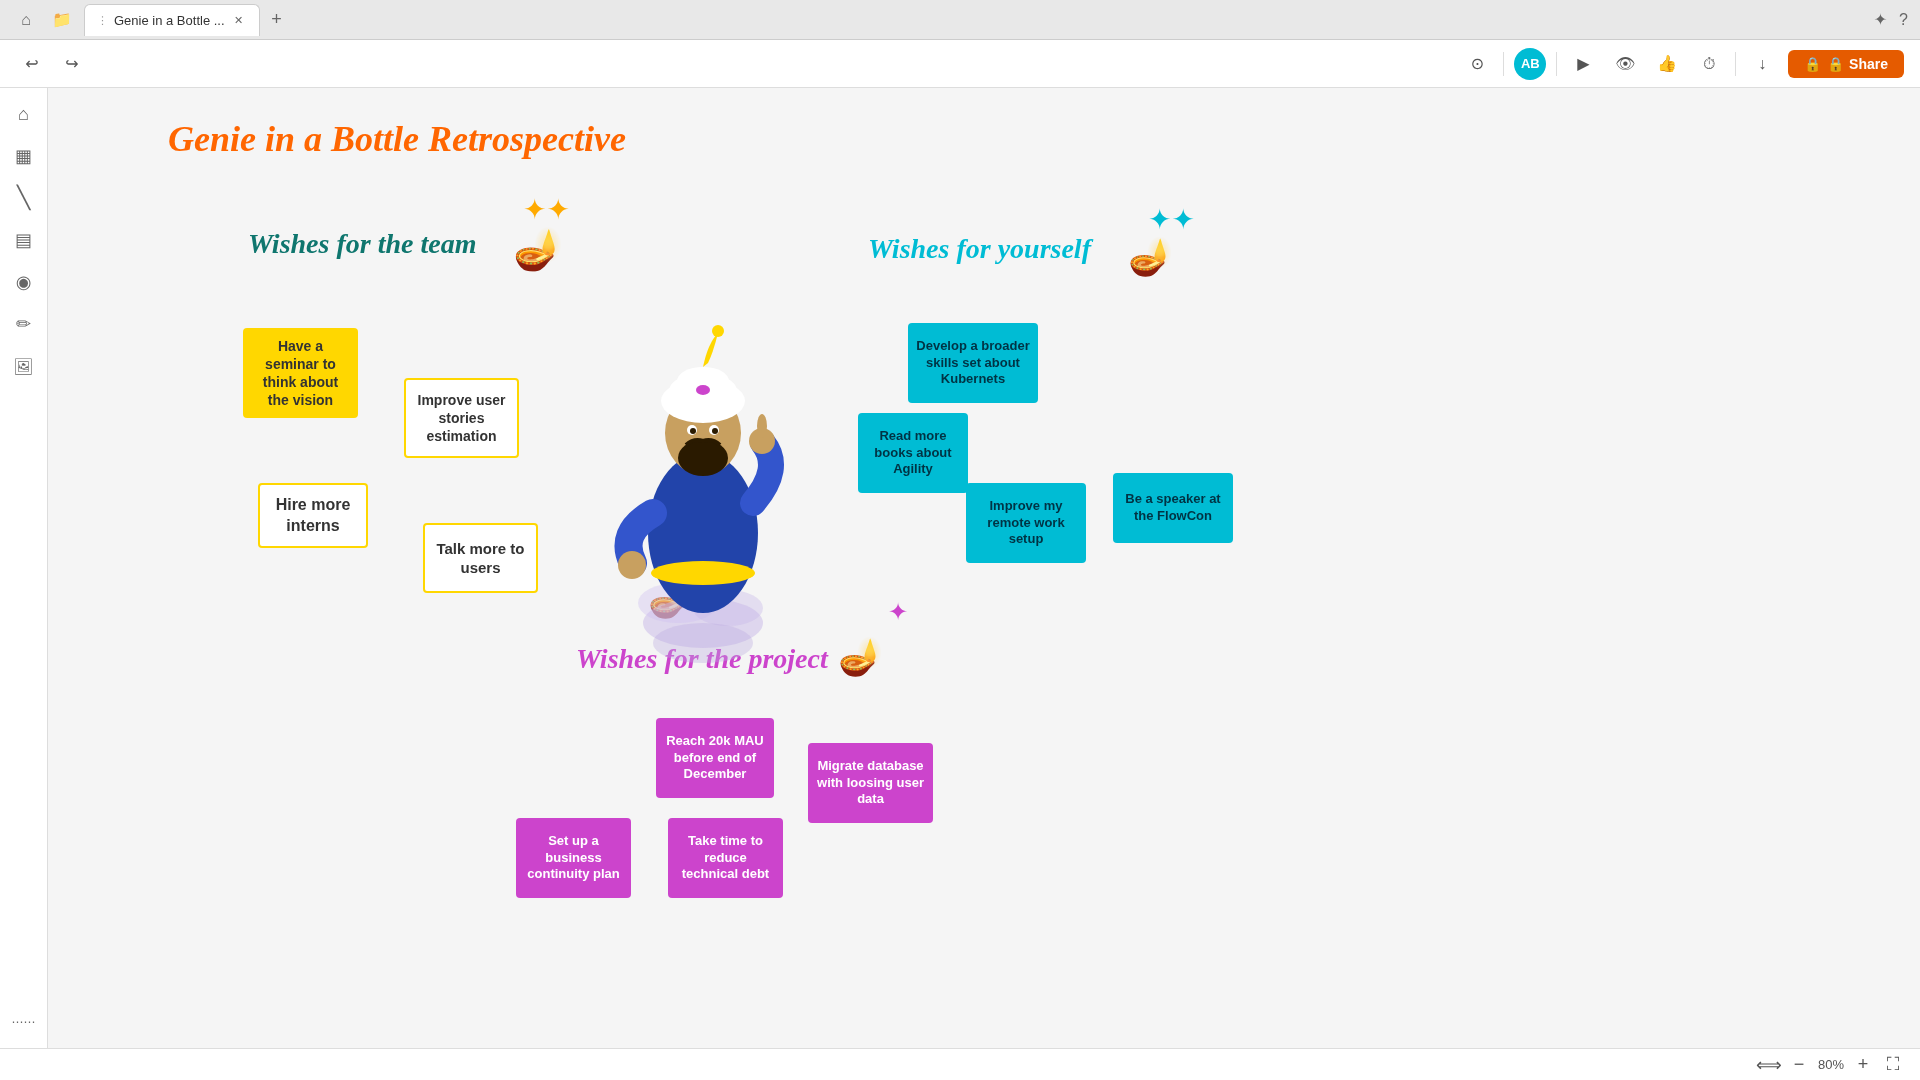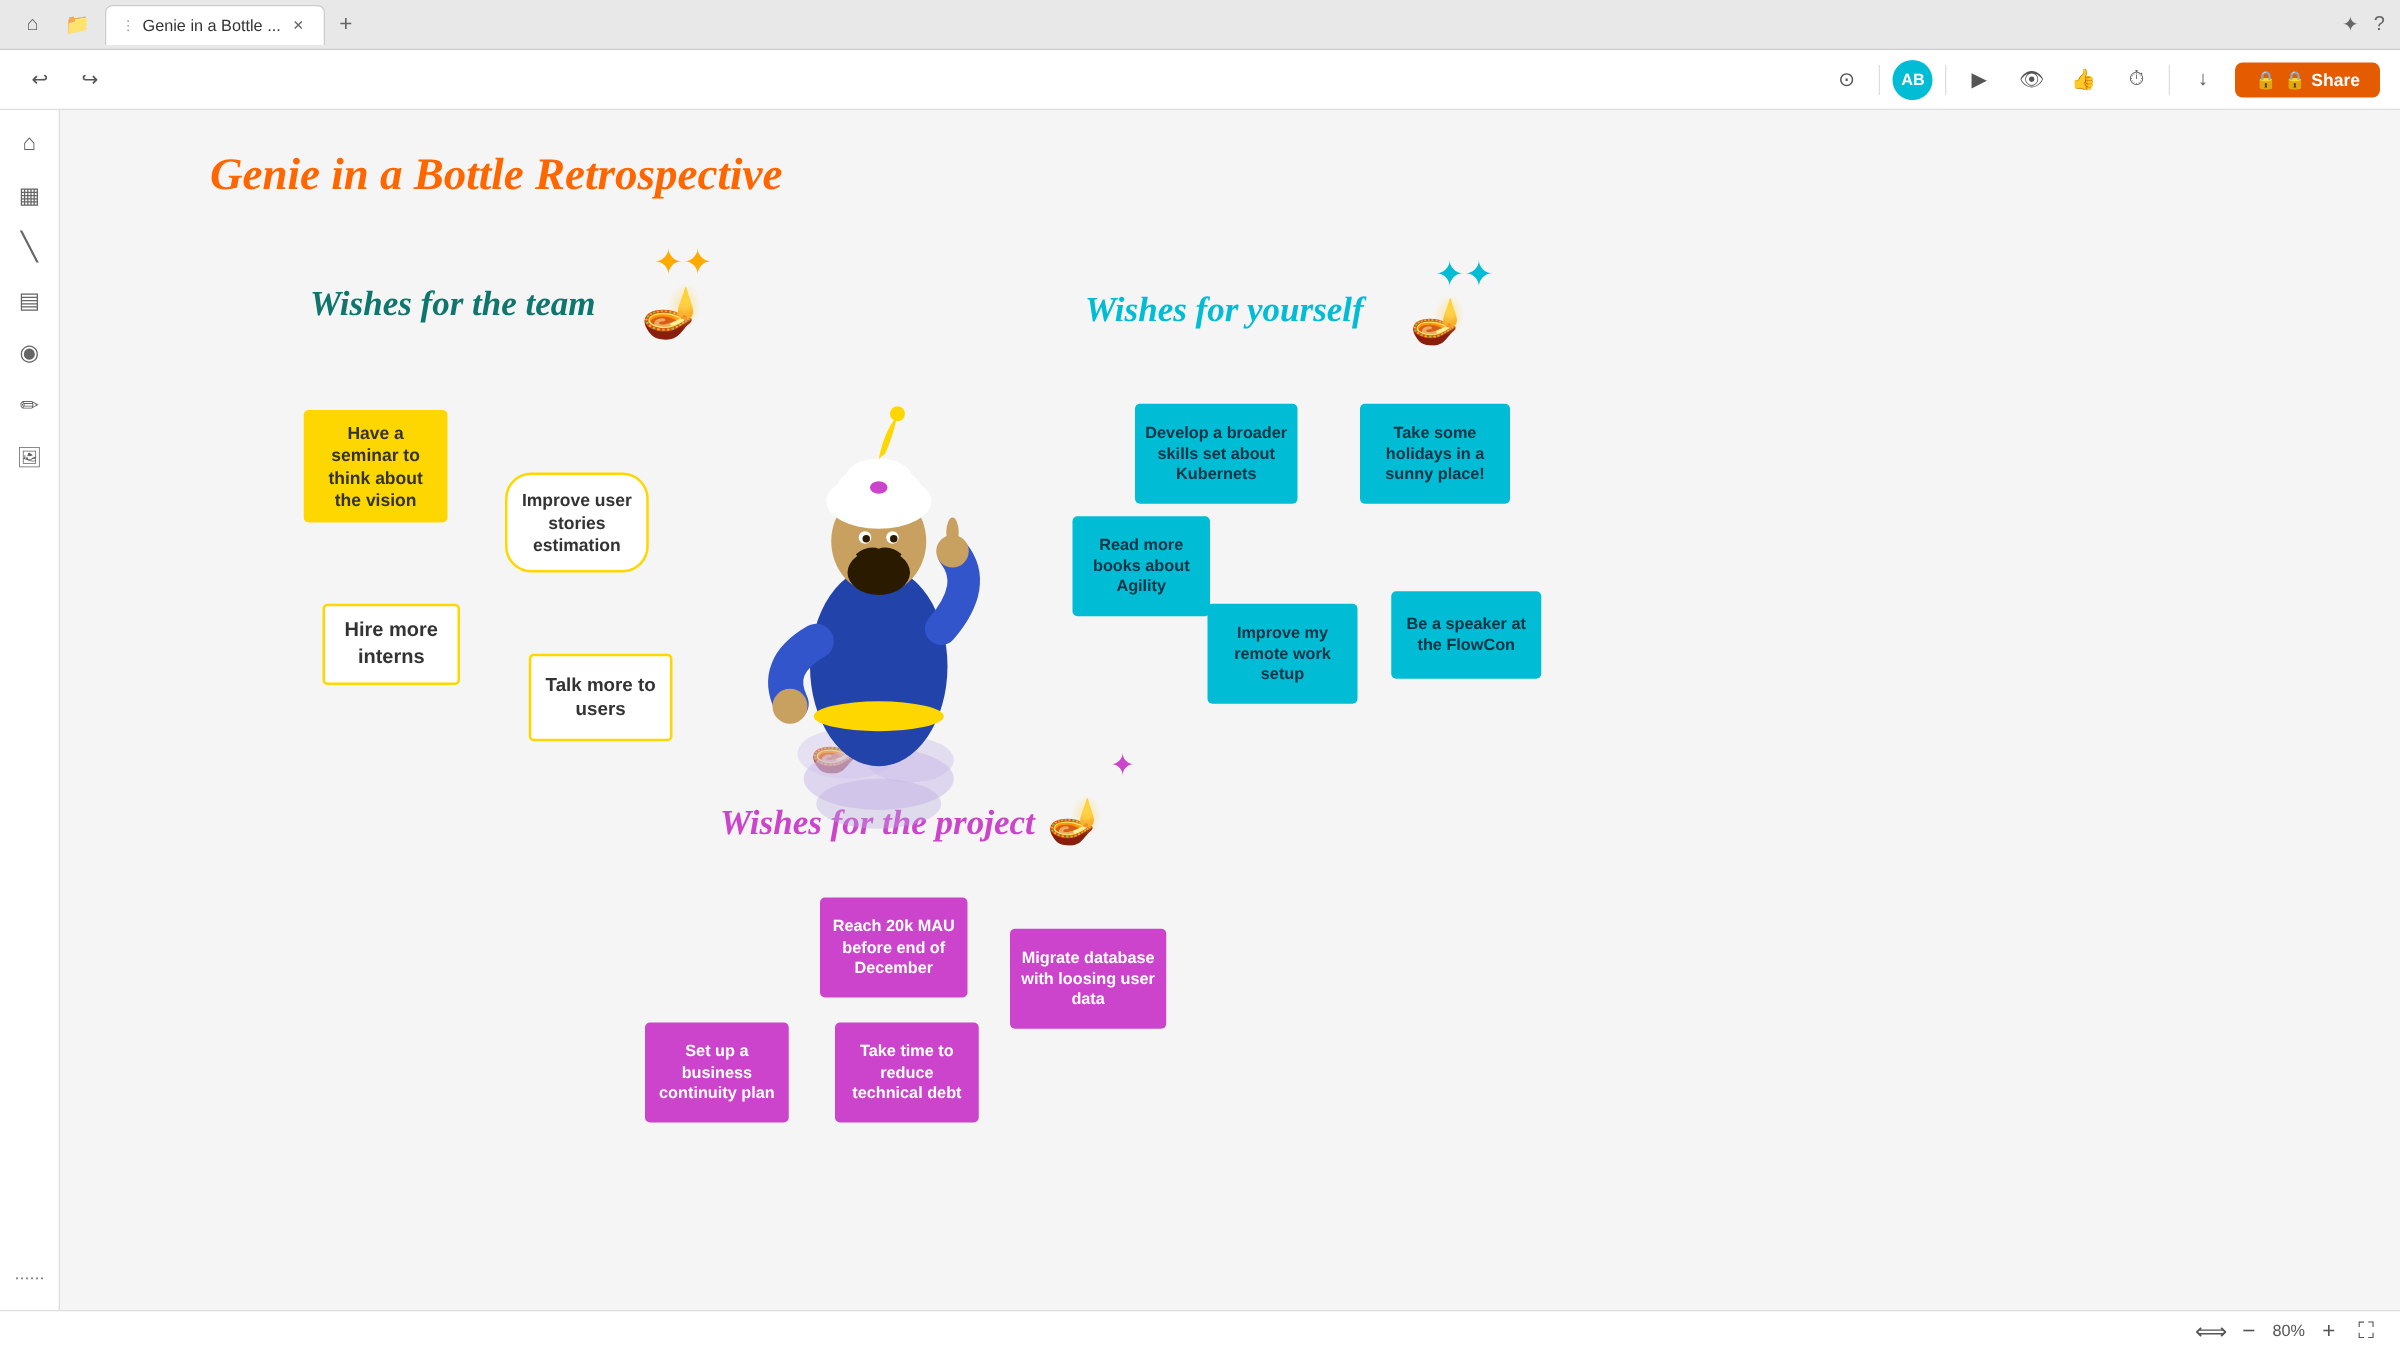--- a/index.html
+++ b/index.html
@@ -463,39 +463,36 @@
 
           <path d="M115 84 Q120 60 130 50 Q125 70 120 80" fill="#ffd700"></path>
           <circle cx="130" cy="48" r="6" fill="#ffd700"></circle>
         </svg>
       </div>
 
       <div class="sticky sticky-yellow" style="left:195px; top:240px; width:115px; height:90px;">
         <span>Have a seminar to think about the vision</span>
       </div>
 
-      <div class="sticky sticky-yellow-outline" style="left:356px; top:290px; width:115px; height:80px;border-radius:21px;">
+      <div class="sticky sticky-yellow-outline" style="left:356px; top:290px; width:115px; height:80px;">
         <span>Improve user stories estimation</span>
       </div>
 
       <div class="sticky sticky-yellow-outline" style="left:210px; top:395px; width:110px; height:65px; font-size:16px;">
         <span>Hire more interns</span>
       </div>
 
       <div class="sticky sticky-yellow-outline" style="left:375px; top:435px; width:115px; height:70px; font-size:15px;">
         <span>Talk more to users</span>
       </div>
 
       <div class="sticky sticky-cyan" style="left:860px; top:235px; width:130px; height:80px; font-size:13px;">
         <span>Develop a broader skills set about Kubernets</span>
       </div>
 
-      <div class="sticky sticky-cyan" style="left:1040px; top:235px; width:120px; height:80px; font-size:13px;">
-        <span>Take some holidays in a sunny place!</span>
-      </div>
 
       <div class="sticky sticky-cyan" style="left:810px; top:325px; width:110px; height:80px; font-size:13px;">
         <span>Read more books about Agility</span>
       </div>
 
       <div class="sticky sticky-cyan" style="left:918px; top:395px; width:120px; height:80px; font-size:13px;">
         <span>Improve my remote work setup</span>
       </div>
 
       <div class="sticky sticky-cyan" style="left:1065px; top:385px; width:120px; height:70px; font-size:13px;">

